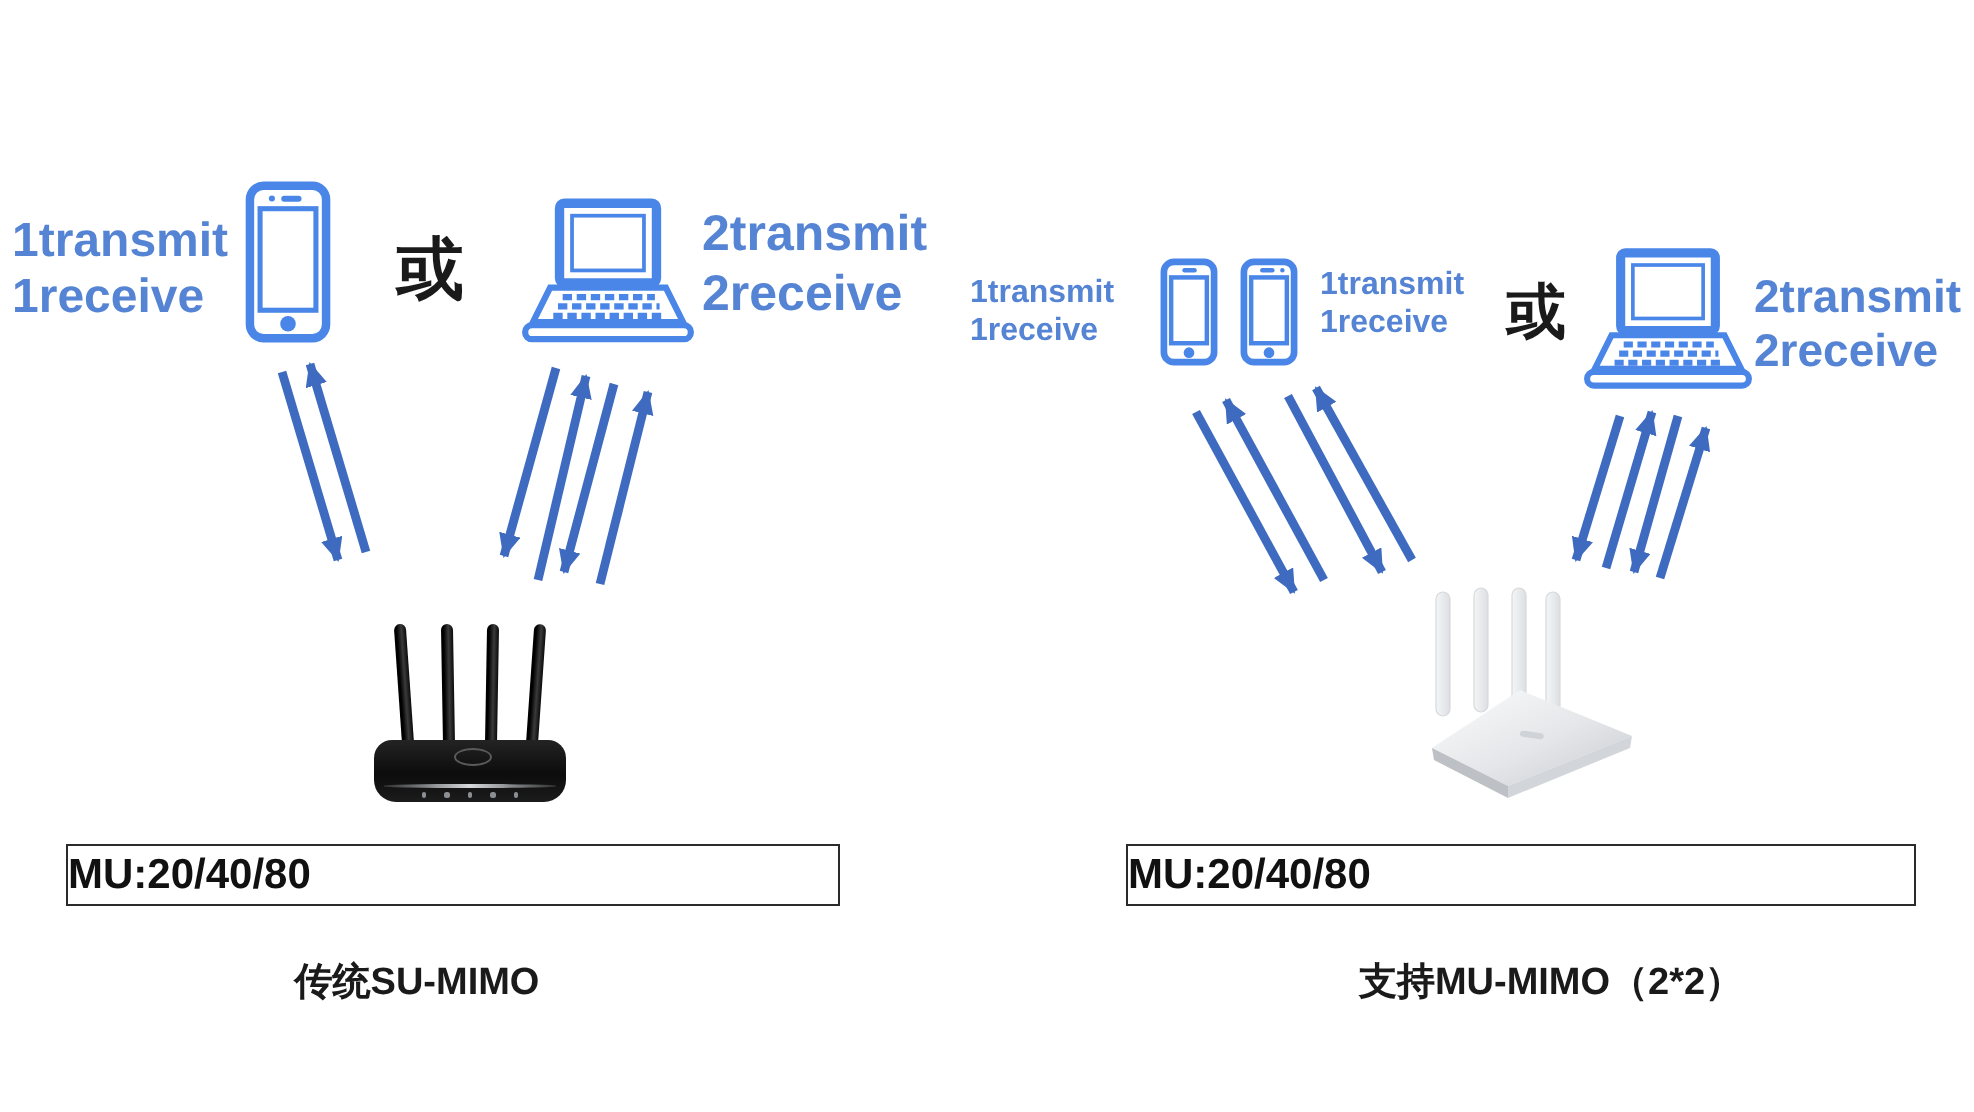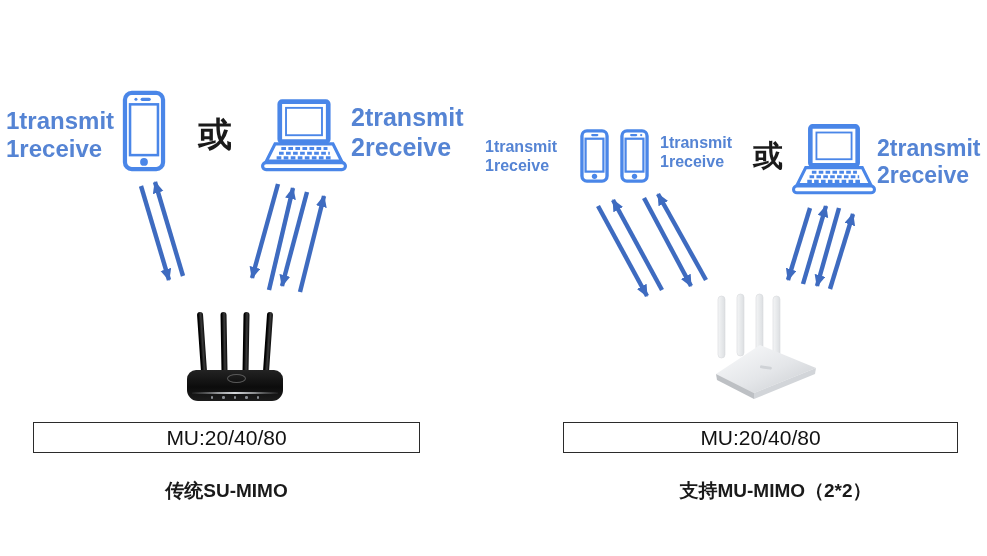--- a/index.html
+++ b/index.html
@@ -10,22 +10,22 @@
   }
   .abs{position:absolute;}
   .blue-label{color:var(--text-blue);font-weight:bold;line-height:1.18;}
   .blue-label span{display:block;}
   .or-label{color:var(--ink);font-weight:bold;}
   .icon-blue{color:var(--icon-blue);}
   .arrow-line{stroke:var(--arrow-blue);stroke-width:4.4;fill:none;}
   .ah{fill:var(--arrow-blue);}
   .mu-box{
     box-sizing:border-box;border:1.6px solid #2b2b2b;background:#fff;
-    display:flex;align-items:center;justify-content:center;
-    font-weight:normal;font-size:21px;color:#111;
+    display:flex;align-items:center;justify-content:flex-start;
+    font-weight:bold;font-size:21px;color:#111;
   }
   .caption{
     text-align:center;font-weight:bold;font-size:19px;color:#1a1a1a;
   }
   
   .router-black{width:100px;height:92px;}
   .router-black .ant{
     position:absolute;top:2px;width:5.5px;height:62px;
     background:linear-gradient(90deg,#000 20%,#3a3a3a 60%,#0a0a0a);
     border-radius:3px 3px 0 0;
@@ -119,21 +119,21 @@
           <i></i>
           <i></i>
         </div>
     </div>
   </div>
 
   <div class="abs mu-box" style="left:33px;top:422px;width:387px;height:31px;">
     <span>MU:20/40/80</span>
   </div>
 
-  <div class="abs caption" style="left:33px;top:478px;width:387px;">传统SU-MIMO</div>
+  <div class="abs caption" style="left:15px;top:478px;width:387px;">传统SU-MIMO</div>
 
   <div class="abs blue-label" style="left:485px;top:138px;font-size:16px;">
     <span>1transmit</span>
     <span>1receive</span>
   </div>
 
   <svg class="abs icon-blue" style="left:580px;top:127px;" width="29" height="58" viewBox="0 0 52 96">
     <rect x="3.5" y="3" width="45" height="90" rx="9" fill="#fff" stroke="currentColor" stroke-width="6"></rect>
     <rect x="20" y="8.5" width="13" height="4" rx="2" fill="currentColor"></rect>
     <rect x="10" y="17" width="32" height="59" fill="none" stroke="currentColor" stroke-width="4"></rect>

